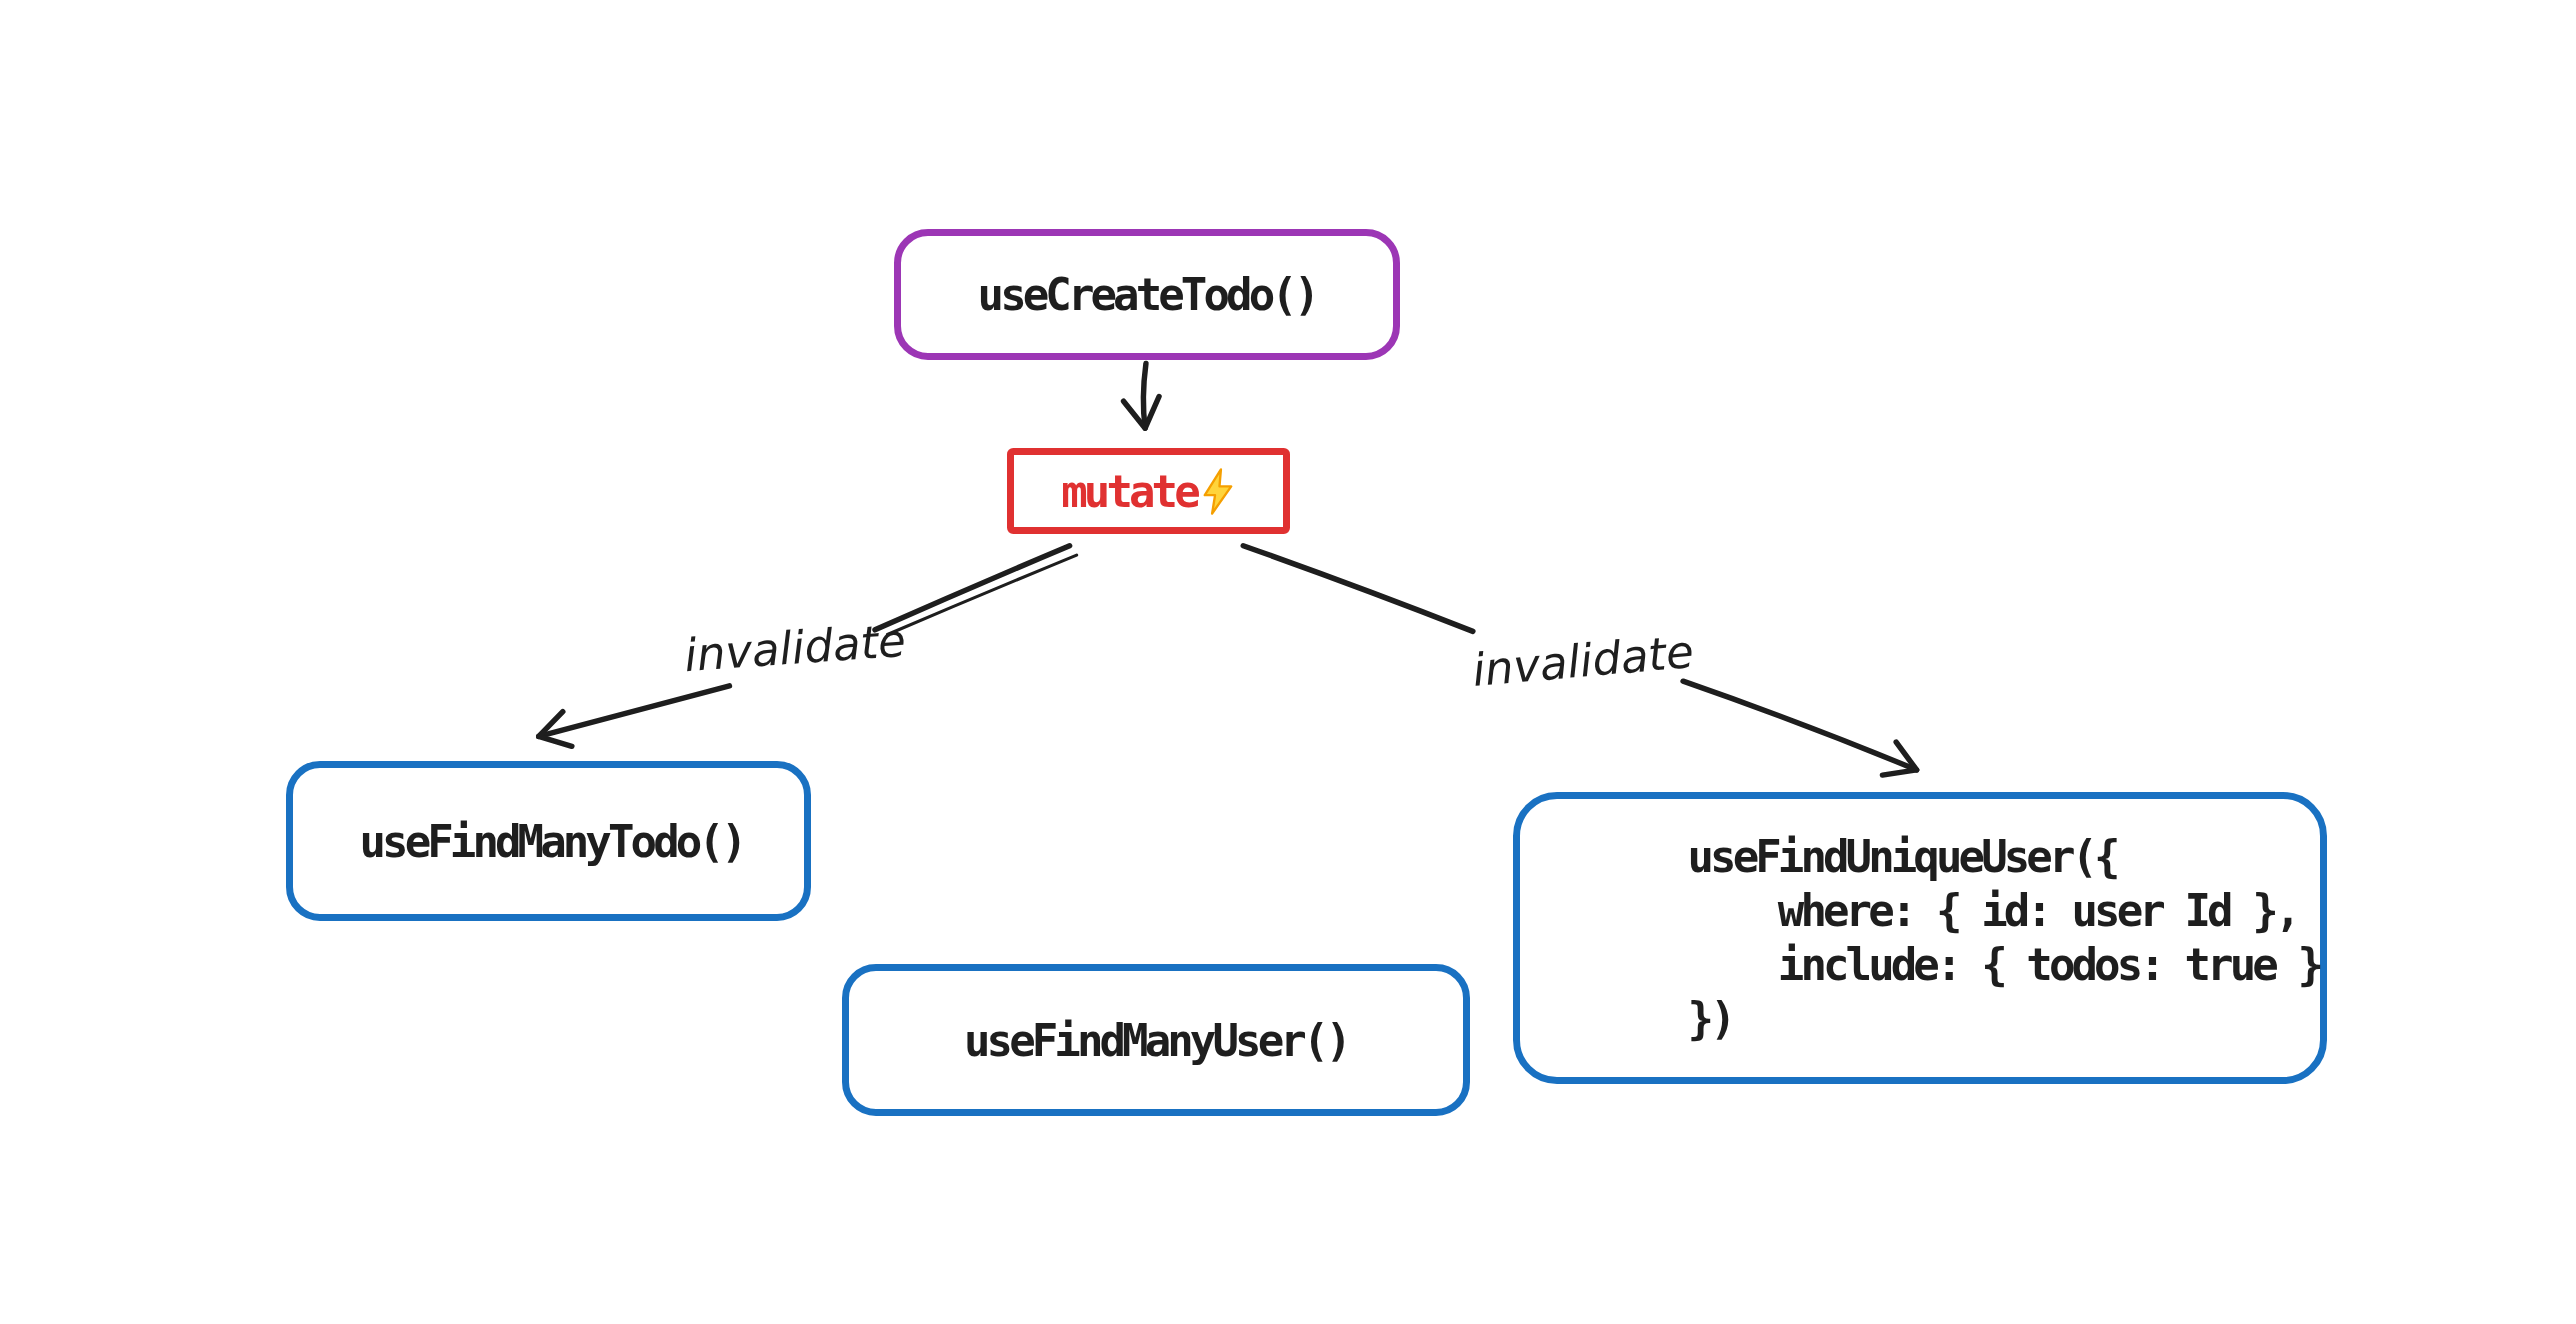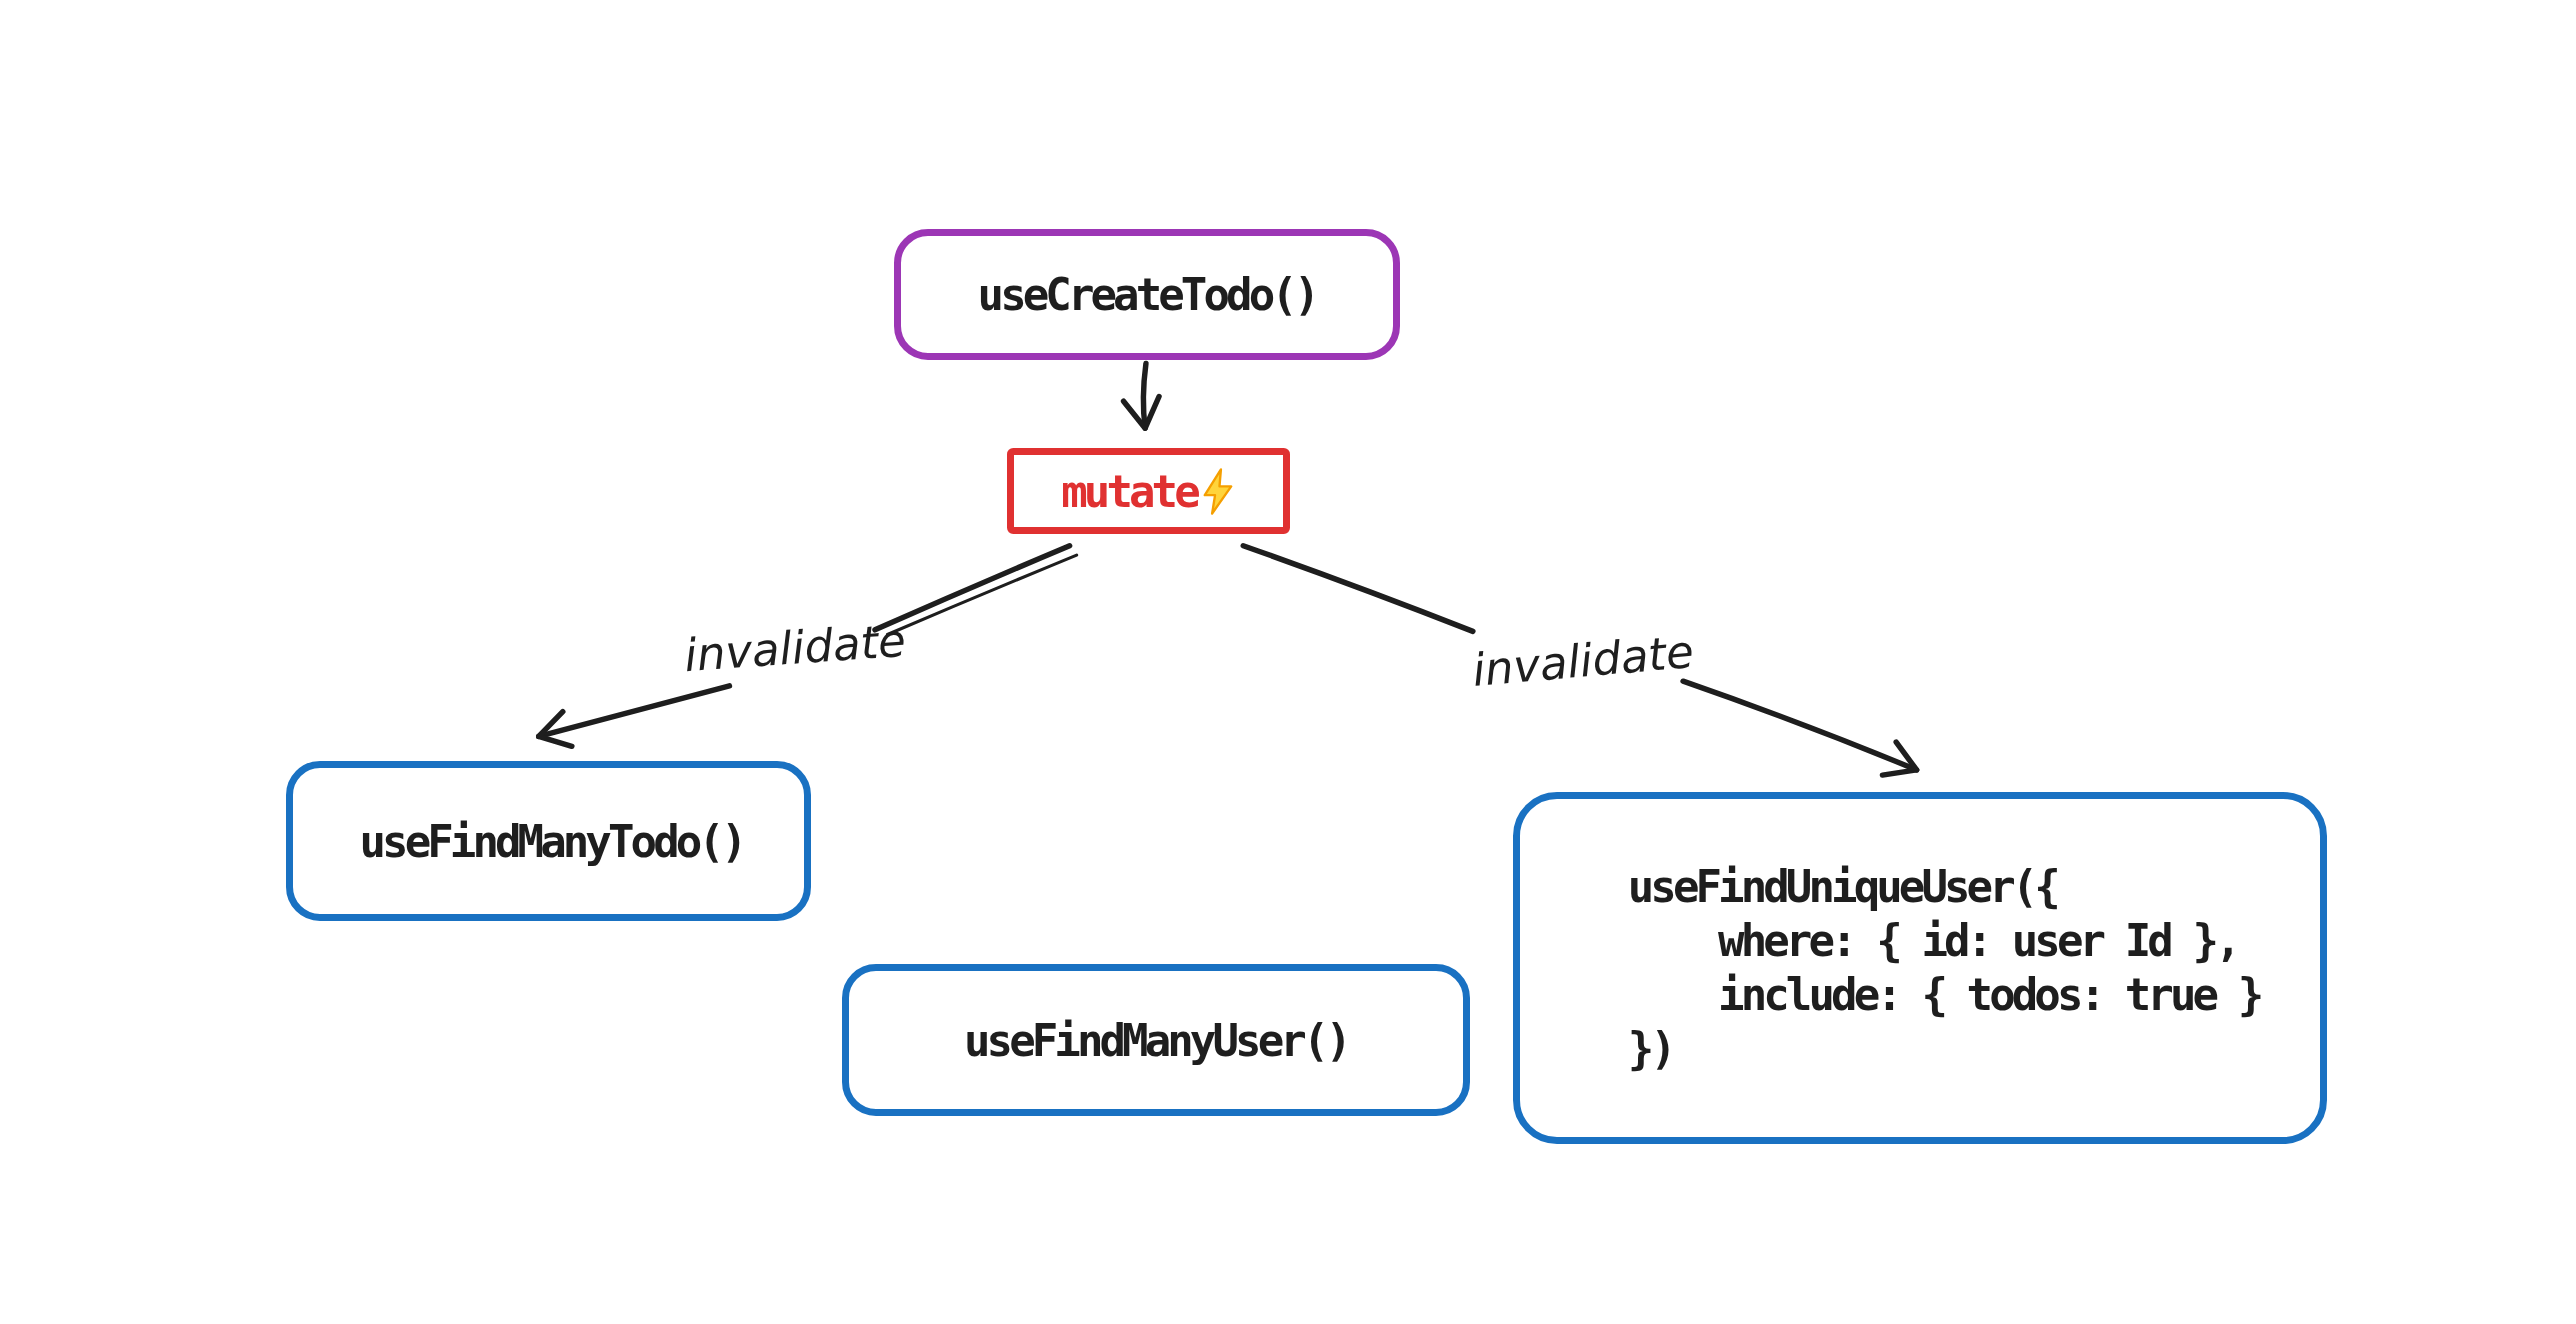--- a/index.html
+++ b/index.html
@@ -70,24 +70,24 @@
     border: 7.8px solid #1971c2;
     padding-left: 6px;
   }
   .node-find-many-user {
     left: 842px; top: 964px;
     width: 628px; height: 152px;
     border: 7.8px solid #1971c2;
   }
   .node-find-unique-user {
     left: 1513px; top: 792px;
-    width: 814px; height: 352px;
+    width: 814px; height: 292px;
     border: 7.8px solid #1971c2;
     border-radius: 44px;
-    justify-content: center;
+    justify-content: flex-end;
     padding-left: 48px;
   }
   .code-block .code-line {
     line-height: 54px;
   }
   .edge-label {
     position: absolute;
     font-family: "DejaVu Sans", sans-serif;
     font-style: italic;
     font-size: 45px;

